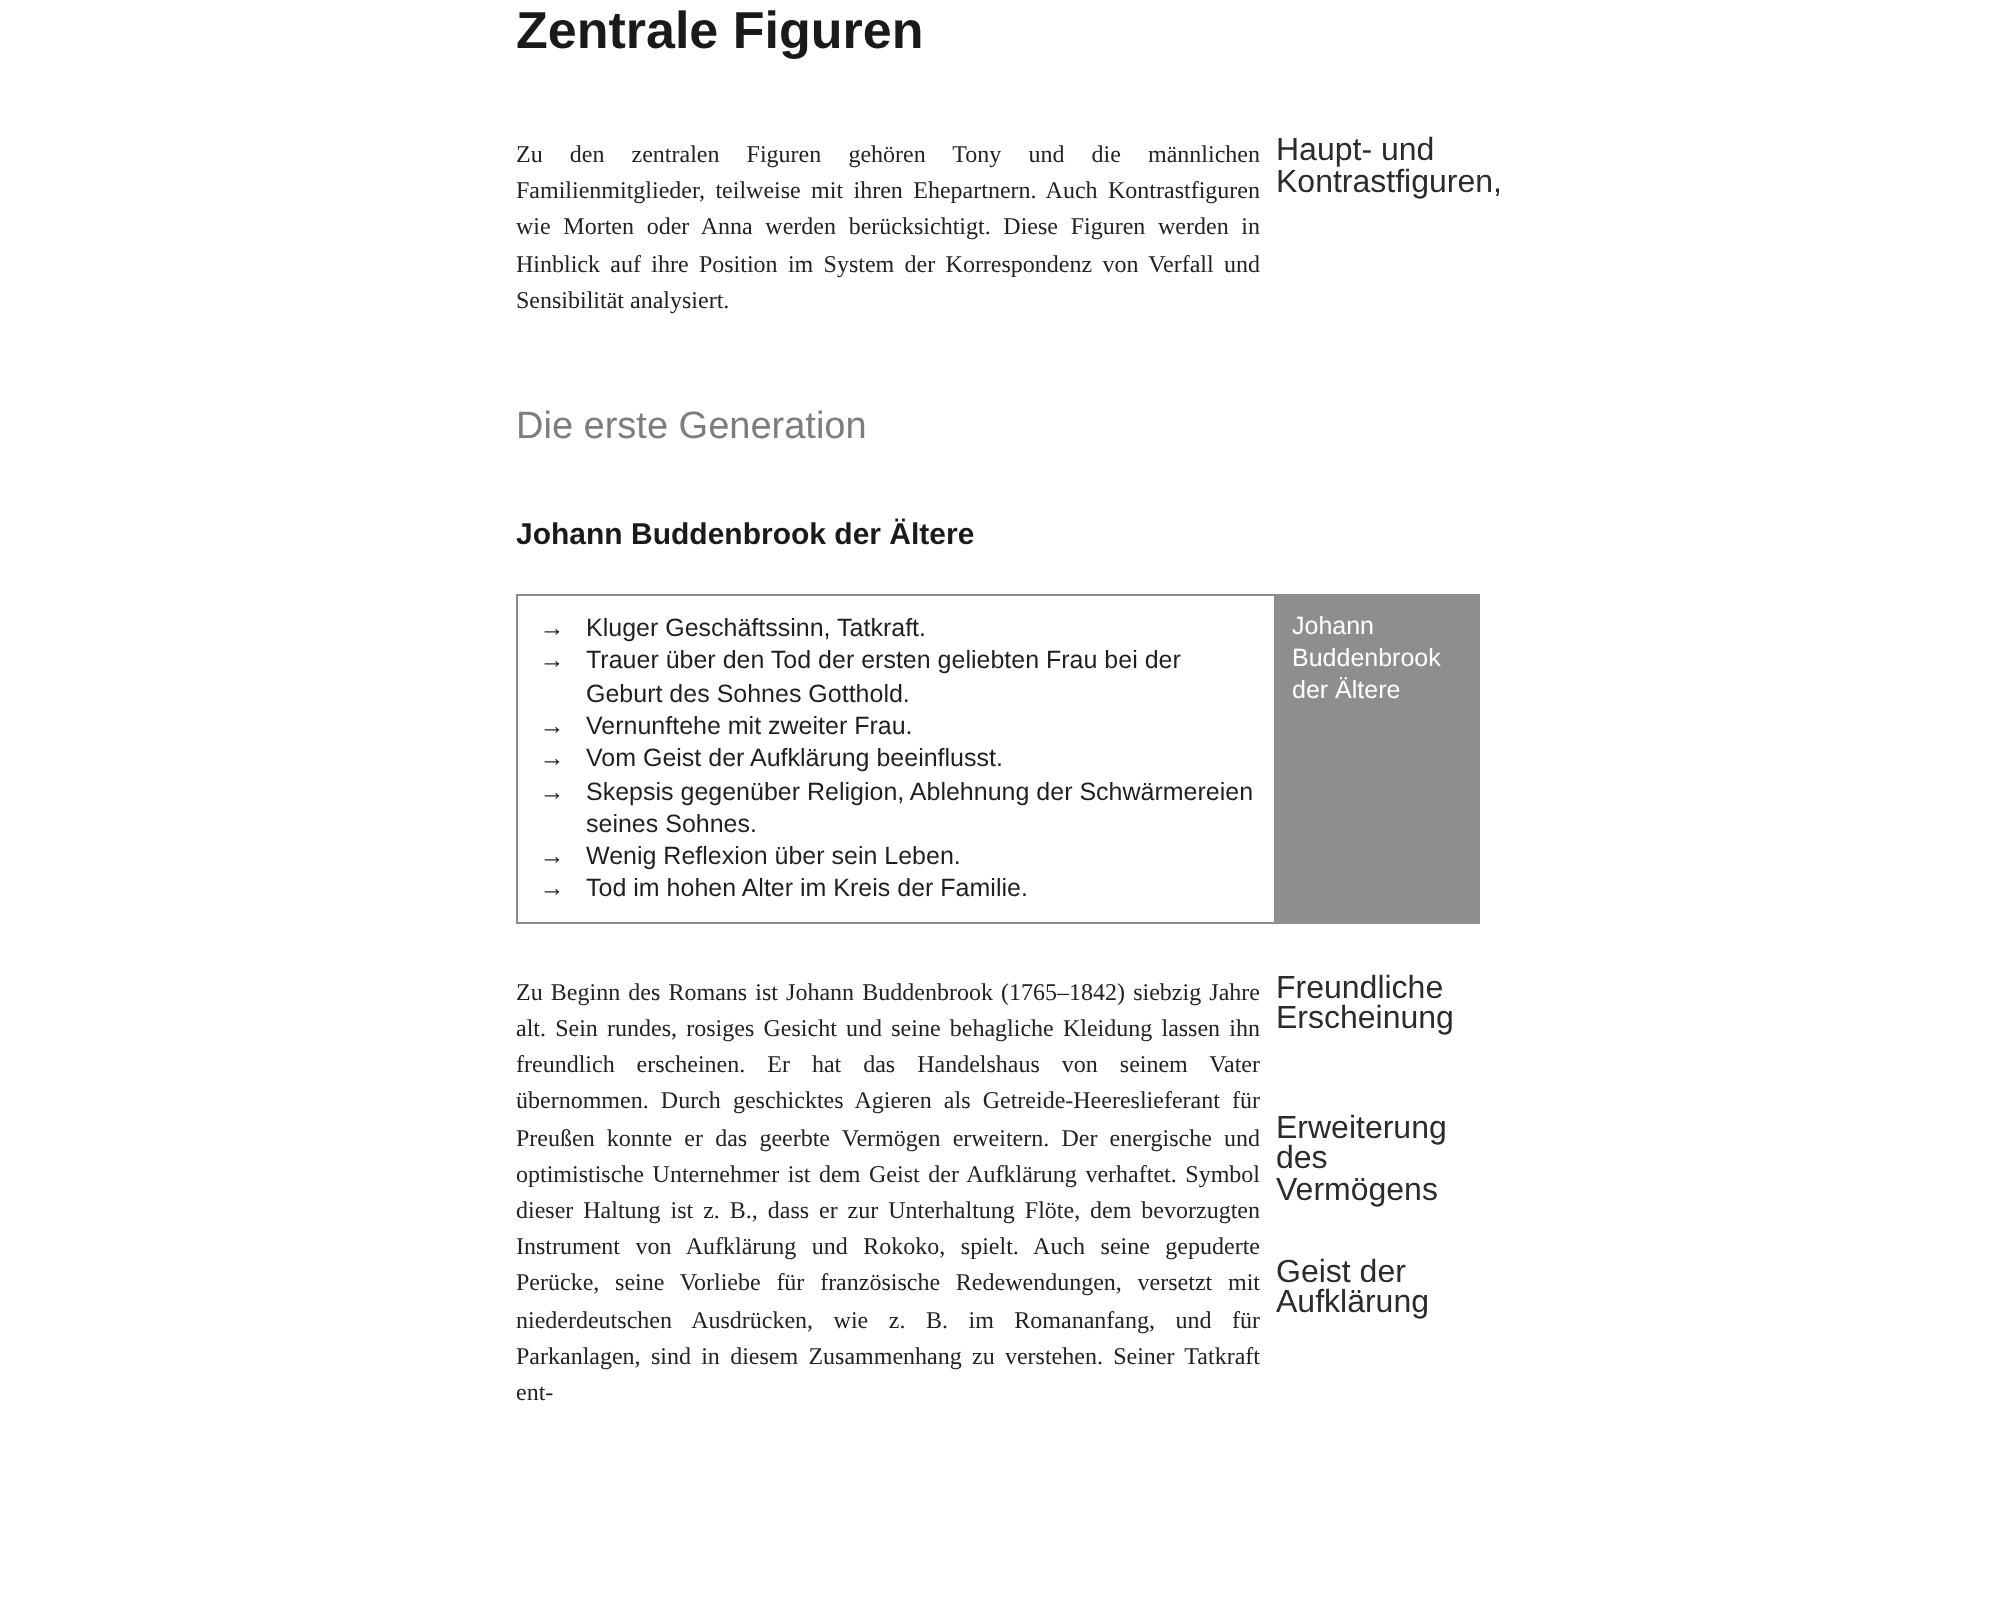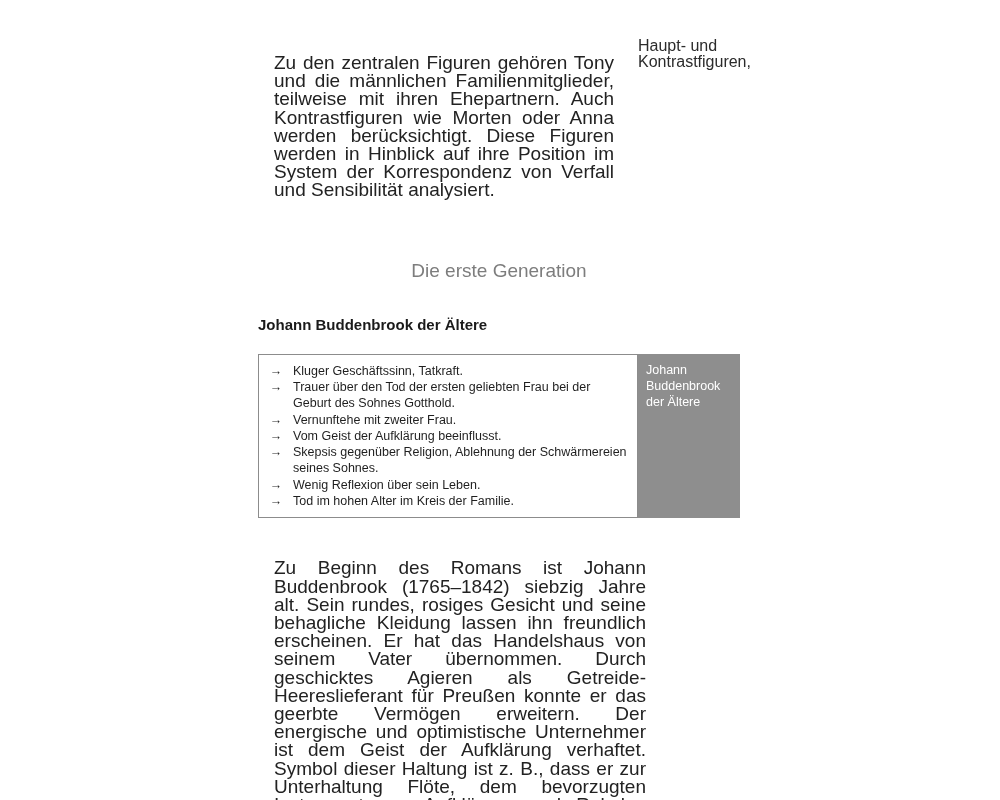--- a/index.html
+++ b/index.html
@@ -26,23 +26,23 @@
     line-height: 30px;
     font-weight: bold;
     color: #1a1a1a;
   }
   .row { display: flex; align-items: flex-start; }
   .intro-row { margin-top: 38px; }
   .body-row { margin-top: 25px; }
   .body-text {
     box-sizing: border-box;
     width: 372px;
-    margin: 16px;
-    font-family: Liberation Sans, sans-serif;
-    font-size: 19px;
+    margin: 0;
+    font-family: Liberation Serif, serif;
+    font-size: 12px;
     line-height: 18.2px;
     text-align: justify;
     color: #222222;
     hyphens: auto;
     -webkit-hyphens: auto;
   }
   .margin-col {
     width: 102px;
     margin-left: 8px;
     font-family: "Liberation Sans", sans-serif;
@@ -51,21 +51,20 @@
     color: #2b2b2b;
   }
   .margin-note { margin: 0 0 7px 0; }
   h2.section-heading {
     margin: 44px 0 0 0;
     font-family: "Liberation Sans", sans-serif;
     font-size: 19px;
     line-height: 22px;
     font-weight: 400;
     color: #7d7d7d;
-    text-align: center;
   }
   h3.subsection-heading {
     margin: 34px 0 0 0;
     font-family: "Liberation Sans", sans-serif;
     font-size: 15px;
     line-height: 18px;
     font-weight: bold;
     color: #1a1a1a;
   }
   .infobox-row {
@@ -118,20 +117,21 @@
     font-weight: bold;
     color: #0f172a;
   }
 </style>
 </head>
 <body>
 
 <div class="page">
   <div class="content">
 
+    <h1 class="page-title">Zentrale Figuren</h1>
 
     <div class="row intro-row">
       <p class="body-text" lang="de">Zu den zentralen Figuren gehören Tony und die männlichen Familienmitglieder, teilweise mit ihren Ehepartnern. Auch Kontrastfiguren wie Morten oder Anna werden berücksichtigt. Diese Figuren werden in Hinblick auf ihre Position im System der Korrespondenz von Verfall und Sensibilität analysiert.</p>
       <div class="margin-col">
         <p class="margin-note">Haupt- und Kontrastfiguren,</p>
       </div>
     </div>
 
     <h2 class="section-heading">Die erste Generation</h2>
 
@@ -168,18 +168,23 @@
           <span class="li-text">Tod im hohen Alter im Kreis der Familie.</span>
         </li>
       </ul>
       <div class="sidebar-box">
         <span>Johann Buddenbrook der Ältere</span>
       </div>
     </div>
 
     <div class="row body-row">
       <p class="body-text" lang="de">Zu Beginn des Romans ist Johann Buddenbrook (1765–1842) siebzig Jahre alt. Sein rundes, rosiges Gesicht und seine behagliche Kleidung lassen ihn freundlich erscheinen. Er hat das Handelshaus von seinem Vater übernommen. Durch geschicktes Agieren als Getreide-Heereslieferant für Preußen konnte er das geerbte Vermögen erweitern. Der energische und optimistische Unternehmer ist dem Geist der Aufklärung verhaftet. Symbol dieser Haltung ist z. B., dass er zur Unterhaltung Flöte, dem bevorzugten Instrument von Aufklärung und Rokoko, spielt. Auch seine gepuderte Perücke, seine Vorliebe für französische Redewendungen, versetzt mit niederdeutschen Ausdrücken, wie z. B. im Romananfang, und für Parkanlagen, sind in diesem Zusammenhang zu verstehen. Seiner Tatkraft ent-</p>
+      <div class="margin-col body-notes">
+        <p class="margin-note note-1">Freundliche Erscheinung</p>
+        <p class="margin-note note-2">Erweiterung des Vermögens</p>
+        <p class="margin-note note-3">Geist der Aufklärung</p>
+      </div>
     </div>
 
   </div>
 
   <div class="page-number">57</div>
 </div>
 
 </body></html>

